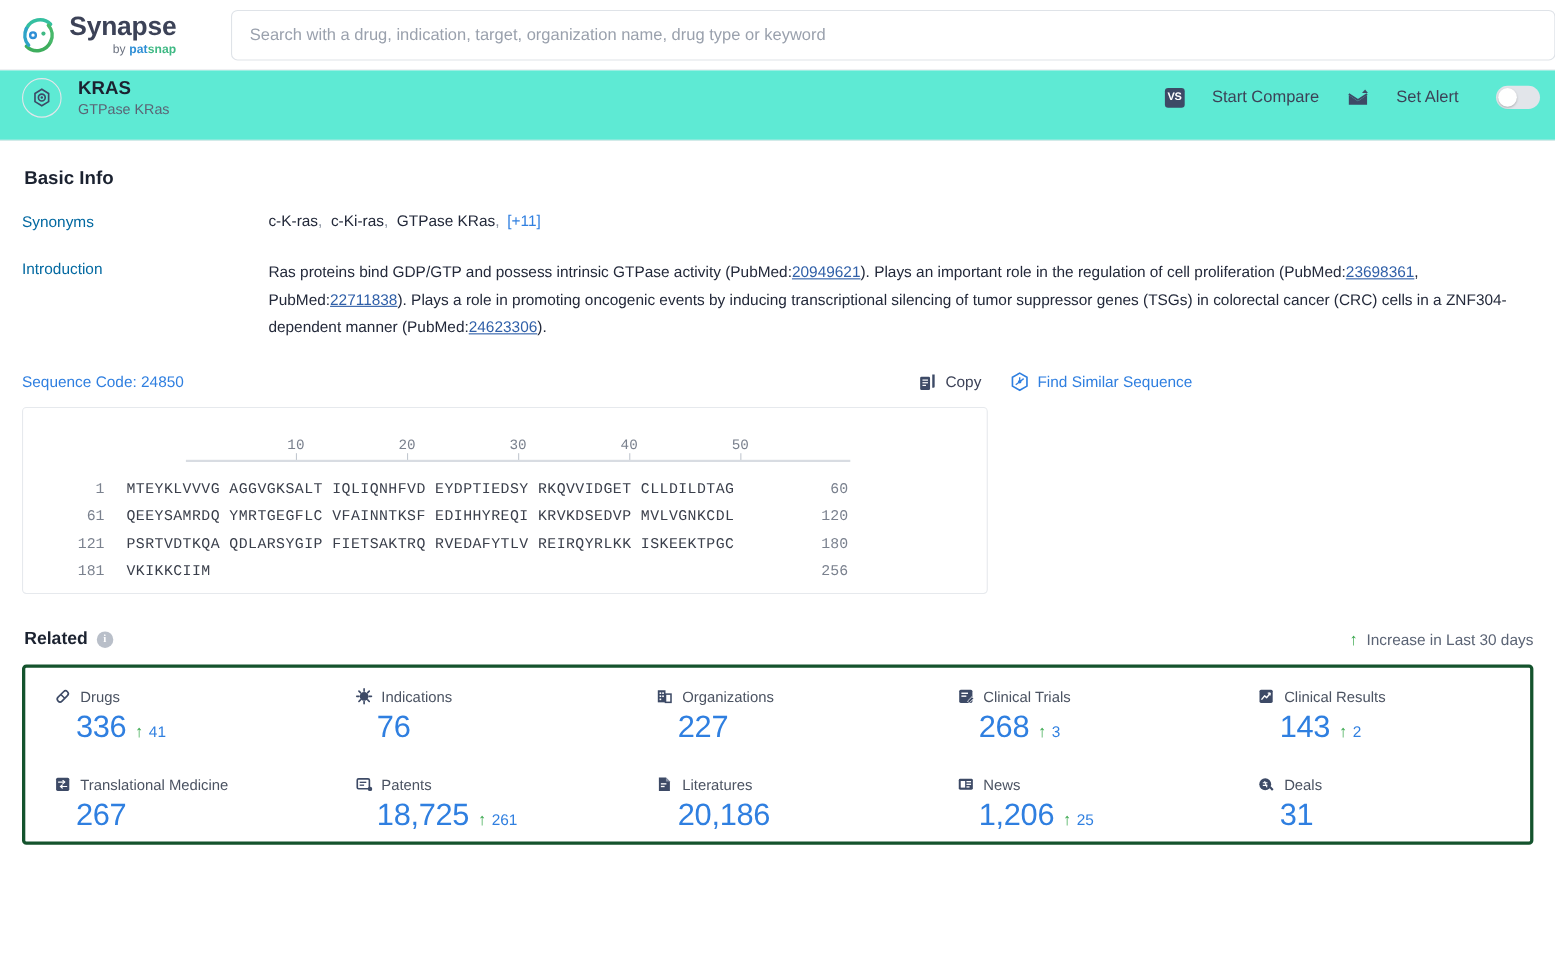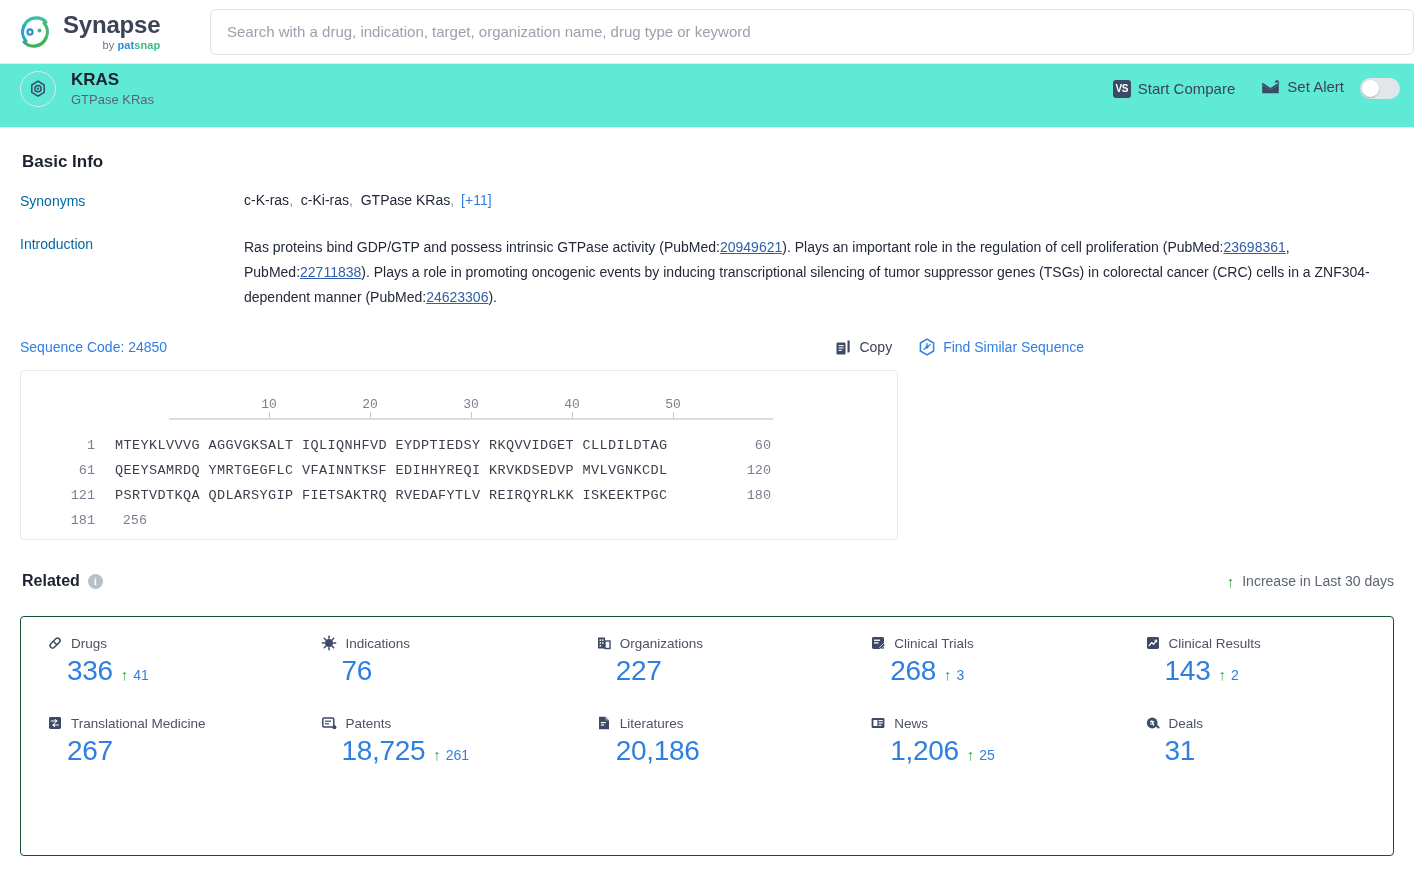--- a/index.html
+++ b/index.html
@@ -53,21 +53,21 @@
     border-bottom:1px solid #e8eaed; padding:0 14px 14px 20px; background:#5eead4;
   }
   .entity-icon {
     width:36px;height:36px;border-radius:50%;border:1px solid #e3e6ea;
     display:flex;align-items:center;justify-content:center;flex:0 0 36px;
   }
   .entity-names { margin-left:15px; line-height:1.25; }
   .entity-title { font-size:17px; font-weight:700; color:#1b2230; }
   .entity-sub { font-size:13px; color:#5b6475; margin-top:1px; }
   .entity-actions { margin-left:auto; display:flex; align-items:center; gap:26px; }
-  .action { display:flex; align-items:flex-start; gap:7px; font-size:15px; color:#3c4257; cursor:pointer; }
+  .action { display:flex; align-items:center; gap:25px; font-size:15px; color:#3c4257; cursor:pointer; }
   .vs-badge {
     width:18px;height:18px;border-radius:3px;background:#3d4a66;color:#fff;
     font-size:10px;font-weight:700;display:flex;align-items:center;justify-content:center;
     letter-spacing:-.4px;
   }
   .toggle {
     width:40px;height:21px;border-radius:11px;background:#e2e5ea;position:relative;cursor:pointer;
     margin-left:9px;
   }
   .toggle::after{content:"";position:absolute;left:2px;top:2px;width:17px;height:17px;border-radius:50%;background:#fff;box-shadow:0 1px 2px rgba(0,0,0,.25);}
@@ -113,22 +113,22 @@
   .related-title { font-size:16px; font-weight:700; color:#1b2230; }
   .info-dot {
     width:15px;height:15px;border-radius:50%;background:#b9bfc9;color:#fff;
     font-size:10px;font-weight:700;display:flex;align-items:center;justify-content:center;
     margin-left:8px; font-family:"Liberation Serif", serif; cursor:pointer;
   }
   .legend { margin-left:auto; display:flex; align-items:center; gap:8px; font-size:14px; color:#5b6475; }
   .arrow-up { color:#3aa84e; font-size:15px; line-height:1; }
 
   .related-card {
-    margin-top:26px; border:1px solid #14532d; border-radius:4px;
-    height:240px; padding:18px 0 0 0; display:grid;
+    margin-top:14px; border:3px solid #14532d; border-radius:4px;
+    height:164px; padding:18px 0 0 0; display:grid;
     grid-template-columns:repeat(5,1fr); grid-template-rows:80px 80px;
     position:relative; background:#fff;
   }
   .stat { padding-left:26px; position:relative; }
   .stat-head { display:flex; align-items:center; gap:8px; }
   .stat-label { font-size:13.5px; color:#4b5362; }
   .stat-value-row { display:flex; align-items:baseline; gap:8px; margin-top:4px; padding-left:20px; }
   .stat-value { font-size:28px; color:#2f7fe0; font-weight:400; letter-spacing:-.3px; cursor:pointer; }
   .stat-delta { display:flex; align-items:baseline; gap:5px; }
   .stat-delta .d-arrow { color:#3aa84e; font-size:15px; }
@@ -270,20 +270,21 @@
             <span class="seq-res">QEEYSAMRDQ YMRTGEGFLC VFAINNTKSF EDIHHYREQI KRVKDSEDVP MVLVGNKCDL</span>
             <span class="seq-num-r">120</span>
           </div>
           <div class="seq-line">
             <span class="seq-num-l">121</span>
             <span class="seq-res">PSRTVDTKQA QDLARSYGIP FIETSAKTRQ RVEDAFYTLV REIRQYRLKK ISKEEKTPGC</span>
             <span class="seq-num-r">180</span>
           </div>
           <div class="seq-line">
             <span class="seq-num-l">181</span>
+            <span class="seq-res">VKIKKCIIM</span>
             <span class="seq-num-r">256</span>
           </div>
         </div>
       </div>
     </div>
   </div>
 
   <div class="related-head">
     <span class="related-title">Related</span>
     <span class="info-dot">i</span>

